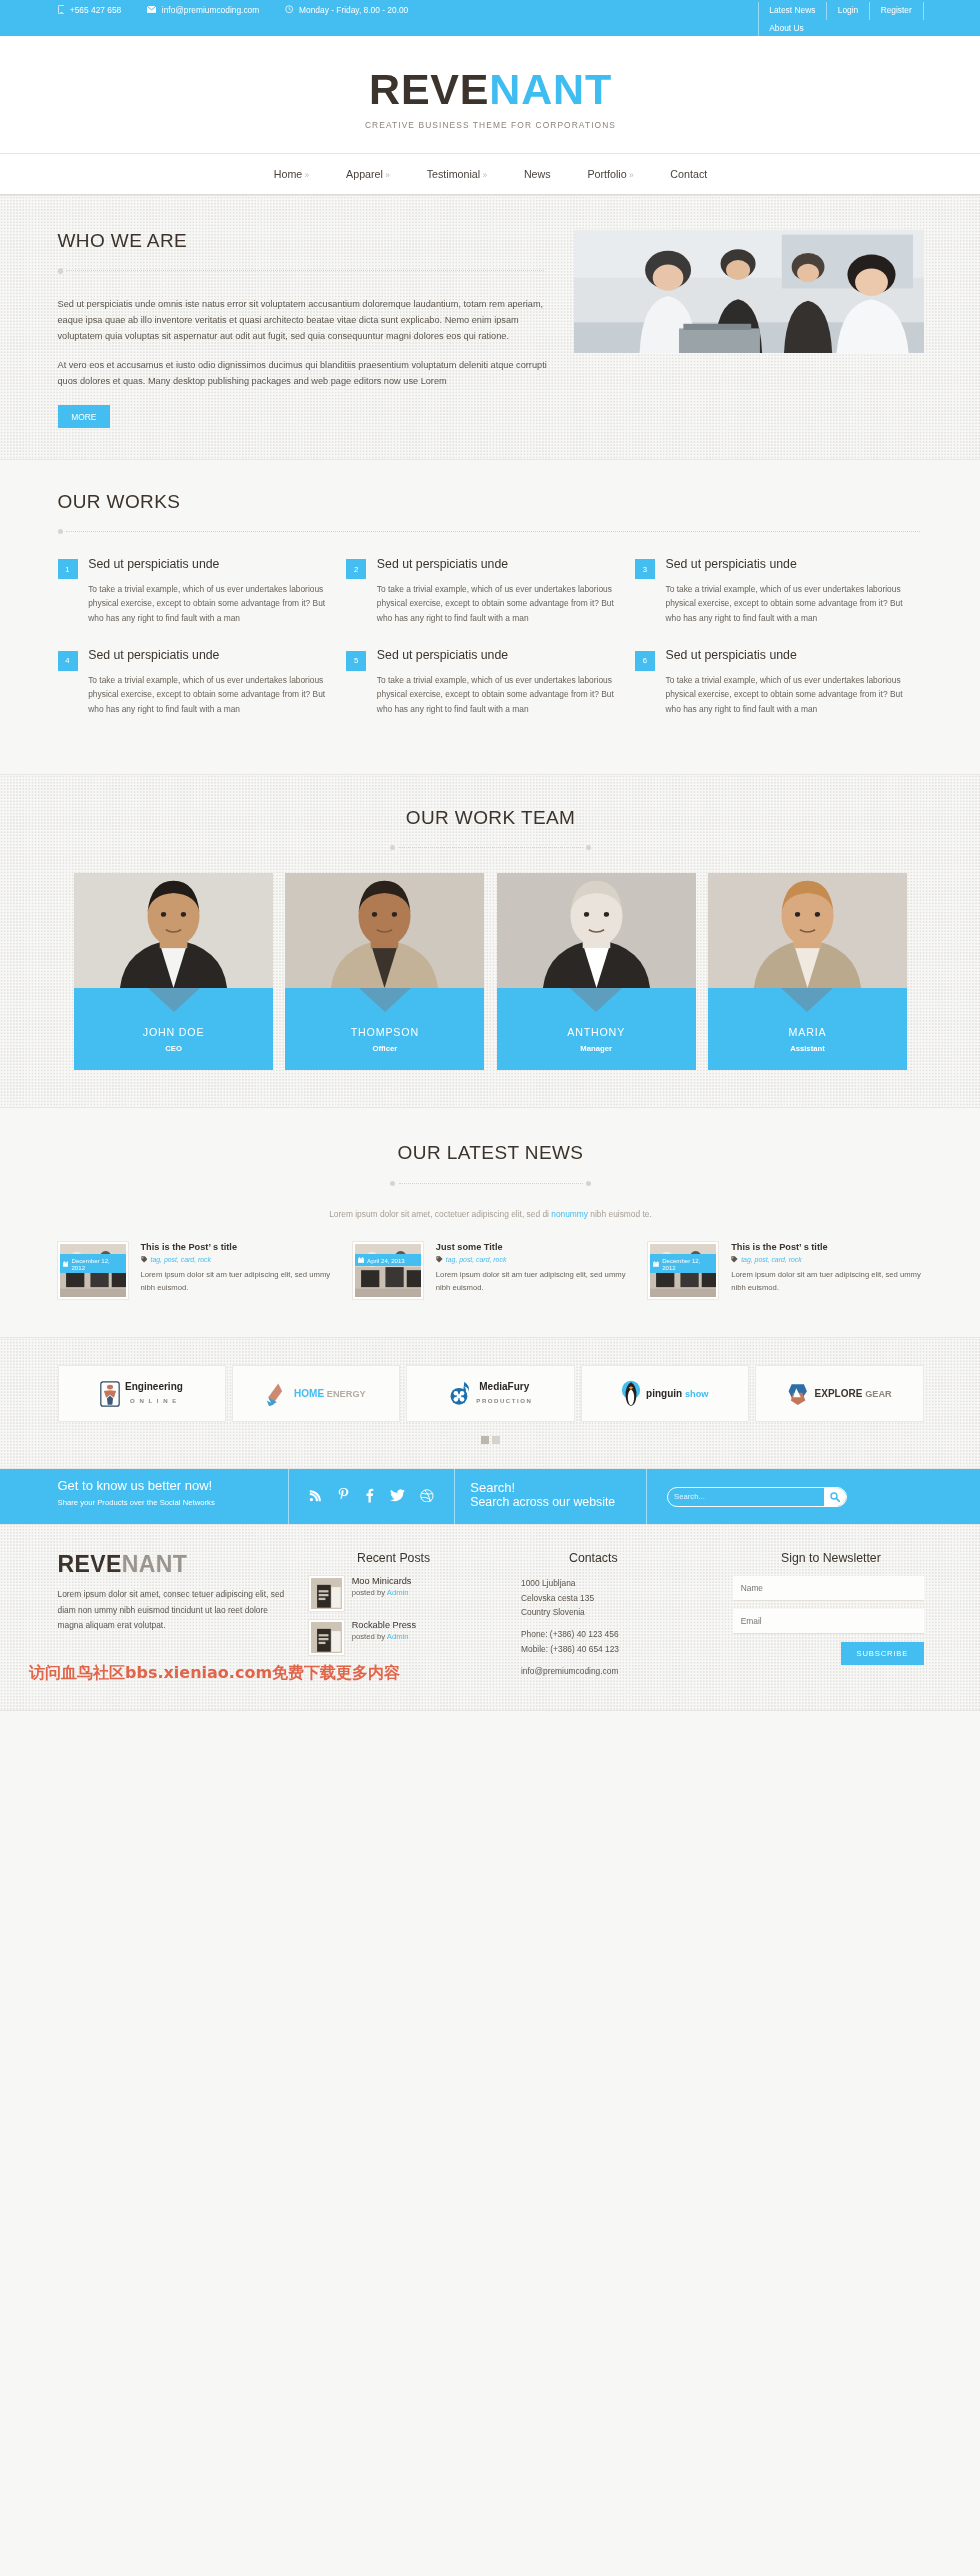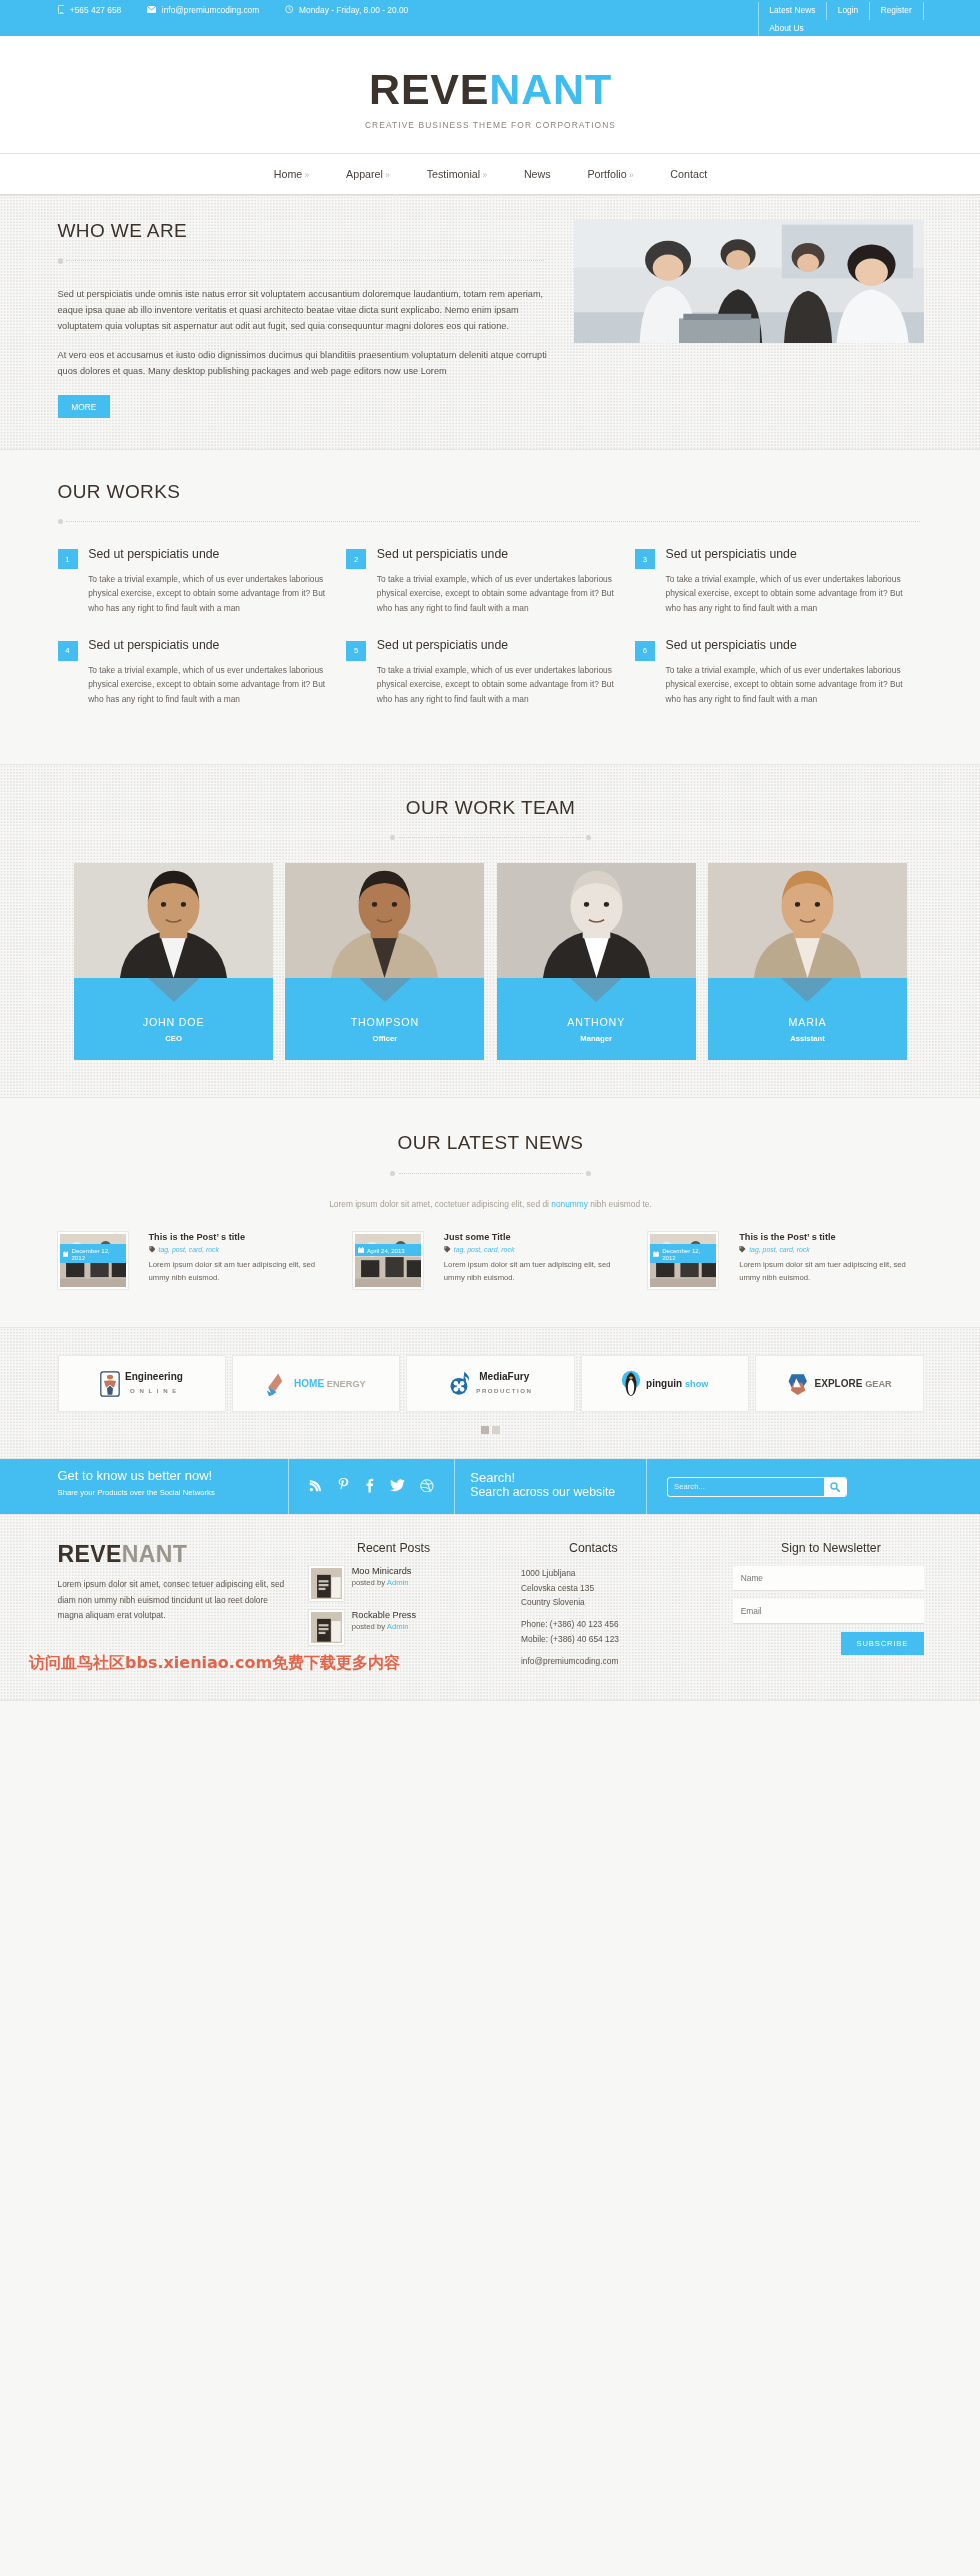--- a/index.html
+++ b/index.html
@@ -55,21 +55,21 @@
     border-bottom: 0.8px solid #e8e6e2;
   }
   h2.sec-title { font-size: 19px; font-weight: normal; letter-spacing: 0.4px; color: #3b332c; }
   .divider { height: 10.7px; margin: 13.8px 0 20px; display: flex; align-items: center; }
   .divider .knob { width: 5.4px; height: 5.4px; border-radius: 50%; background: #d8d4cd; flex: none; }
   .divider .line { flex: 1; border-top: 0.8px dotted #d8d4cd; margin: 0 3.1px; }
   .divider.center .line { max-width: 184px; }
   .divider.center { justify-content: center; }
 
   
-  .who { padding: 24px 0 31px; }
+  .who { padding: 34px 0 31px; }
   .who .wrap { display: flex; gap: 26px; }
   .who-left { width: 490px; }
   .who p { font-size: 9.2px; line-height: 16px; color: #5b544c; margin-bottom: 12.3px; }
   .btn-more {
     display: inline-block; background: #44bdf0; color: #fff;
     font-size: 8.4px; padding: 6.1px 13.8px; text-decoration: none;
     margin-top: 4.6px;
   }
   .who-img { flex: 1; height: 123px; overflow: hidden; position: relative; background: #b9bfc2; }
   .photo { position: relative; overflow: hidden; }
@@ -99,21 +99,21 @@
     border-top: 24.5px solid #5d9ebe;
   }
   .member .mname { font-size: 10.7px; letter-spacing: 0.8px; }
   .member .mrole { font-size: 7.7px; font-weight: bold; margin-top: 6.1px; }
 
   
   .news { padding: 34px 0 38px; text-align: center; }
   .news-intro { font-size: 8.4px; color: #a79e94; margin-bottom: 23px; }
   .news-intro .hl { color: #44bdf0; }
   .news-grid { display: flex; gap: 20px; text-align: left; }
-  .post { flex: 1; display: flex; gap: 21px; }
+  .post { flex: 1; display: flex; gap: 13px; }
   .post .thumb { width: 70px; height: 57px; flex: none; position: relative; overflow: hidden; border: 2.3px solid #fff; box-shadow: 0 0 0 0.8px #e6e3de; }
   .post .datebar {
     position: absolute; top: 10.7px; left: 0; right: 0; background: #44bdf0; color: #fff;
     font-size: 6.1px; padding: 2.3px 3.1px; display: flex; align-items: center; gap: 3.1px;
   }
   .post h4 { font-size: 9.2px; color: #3b332c; line-height: 11.5px; margin-bottom: 3.1px; }
   .post .tags { font-size: 6.9px; color: #44bdf0; font-style: italic; display: flex; align-items: center; gap: 3.1px; margin-bottom: 4.6px; }
   .post p { font-size: 7.7px; line-height: 13px; color: #6a635a; }
 
   
@@ -131,21 +131,21 @@
   
   .cta { background: #44bdf0; color: #fff; }
   .cta .wrap { display: flex; align-items: stretch; height: 55px; }
   .cta-txt { padding: 9.2px 15.3px 9.2px 0; width: 230px; }
   .cta-txt h3 { font-size: 13px; font-weight: normal; line-height: 16px; }
   .cta-txt .sub { font-size: 7.7px; margin-top: 3.1px; }
   .cta-social { display: flex; align-items: center; gap: 15.3px; padding: 0 20px; border-left: 0.8px solid rgba(255,255,255,.5); }
   .cta-social .si { font-size: 14.6px; cursor: pointer; line-height: 1; }
   .cta-search { padding: 10.7px 15.3px; border-left: 0.8px solid rgba(255,255,255,.5); width: 192px; }
   .cta-form { display: flex; align-items: center; padding-left: 20px; border-left: 0.8px solid rgba(255,255,255,.5); flex: 1; }
-  .searchbox { display: flex; border: 1.5px solid #fff; border-radius: 3px; overflow: hidden; width: 180px; height: 20px; }
+  .searchbox { display: flex; border: 1.5px solid #fff; border-radius: 10px; overflow: hidden; width: 180px; height: 20px; }
   .searchbox input {
     flex: 1; border: none; outline: none; background: transparent; color: #fff;
     font-size: 7.7px; padding: 0 6.1px; font-family: inherit;
   }
   .searchbox input::placeholder { color: rgba(255,255,255,.85); }
   .searchbox .sbtn { width: 21.5px; background: #fff; display: flex; align-items: center; justify-content: center; cursor: pointer; }
 
   
   .footer { padding: 26px 0 23px; position: relative; }
   .footer .wrap { display: flex; gap: 21.5px; }

